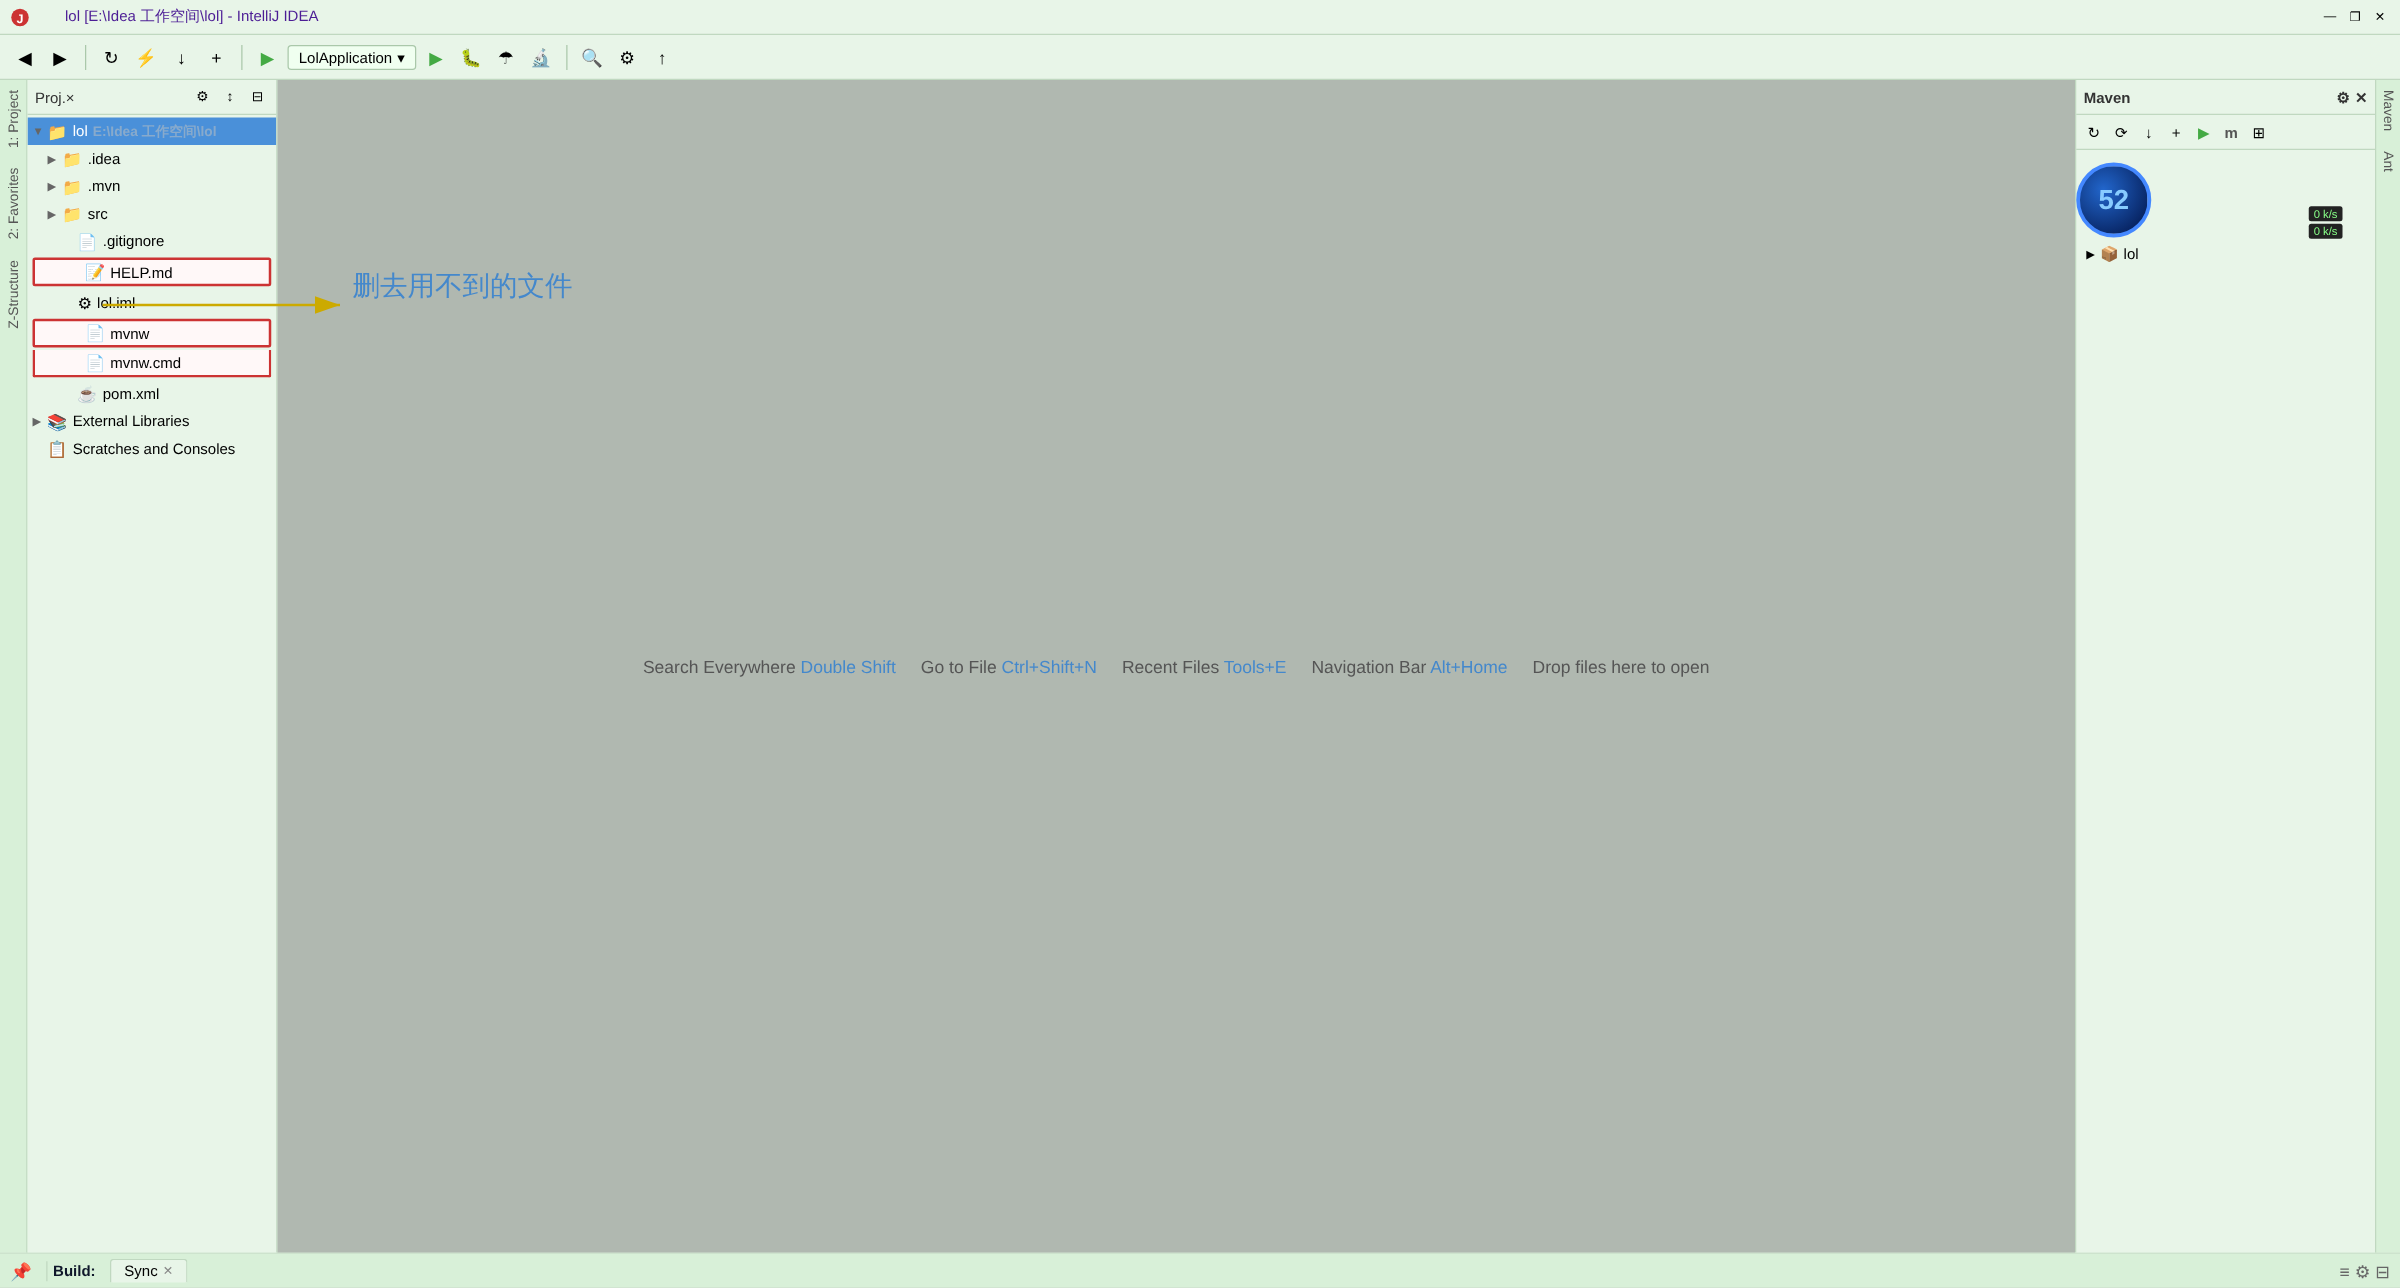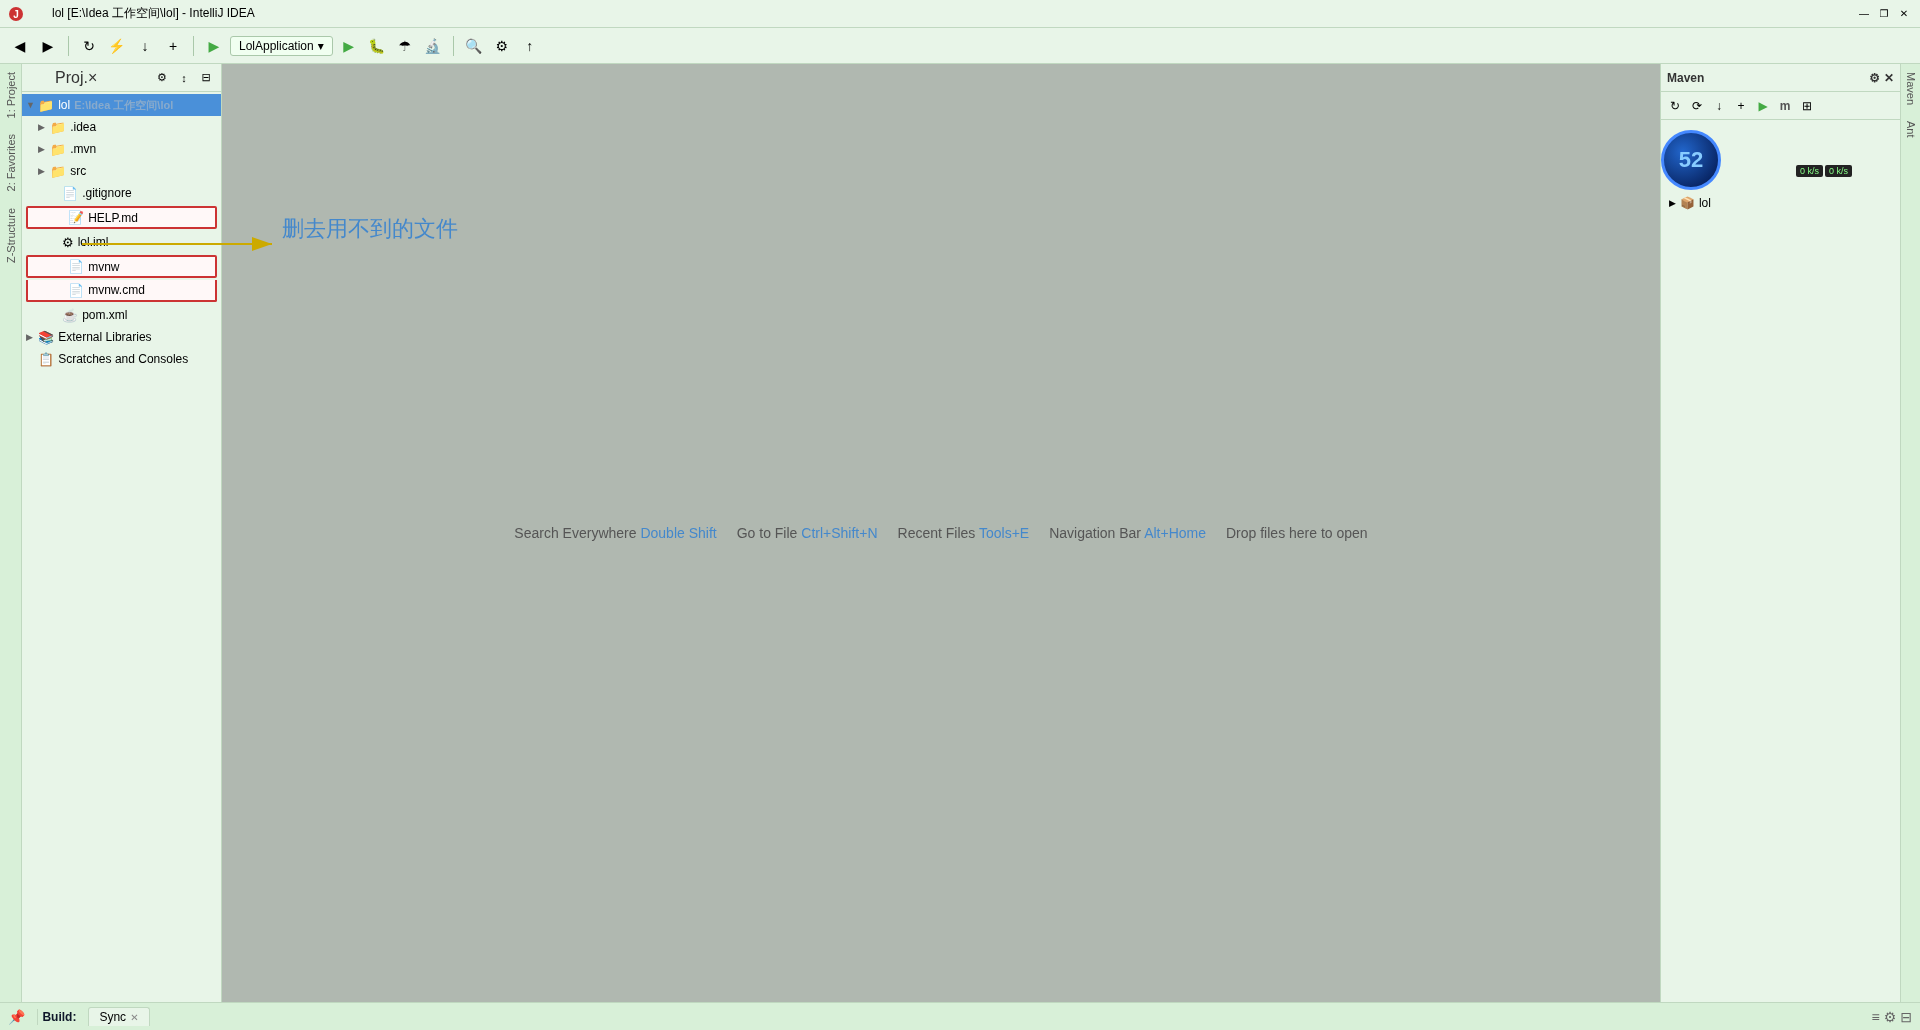--- a/index.html
+++ b/index.html
@@ -10,21 +10,21 @@
       height: 28px;
       background: #e8f5e8;
       display: flex;
       align-items: center;
       padding: 0 8px;
       border-bottom: 1px solid #c0d8c0;
     }
     .title-bar .app-icon { width: 16px; height: 16px; margin-right: 8px; }
     .title-bar .menu-items { display: flex; gap: 2px; flex: 1; }
     .title-bar .menu-item { padding: 2px 8px; font-size: 12px; color: #333; cursor: pointer; border-radius: 3px; }
-    .title-bar .window-title { color: #000000; font-size: 12px; margin: 0 20px; }
+    .title-bar .window-title { color: #4c1d95; font-size: 12px; margin: 0 20px; }
     .title-bar .window-controls { display: flex; gap: 4px; margin-left: auto; }
     .title-bar .win-btn { width: 16px; height: 16px; display: flex; align-items: center; justify-content: center; font-size: 10px; cursor: pointer; }
 
     
     .toolbar {
       height: 36px;
       background: #e8f5e8;
       display: flex;
       align-items: center;
       padding: 0 8px;
@@ -68,21 +68,21 @@
       flex-direction: column;
     }
     .sidebar-header {
       height: 28px;
       display: flex;
       align-items: center;
       padding: 0 6px;
       border-bottom: 1px solid #c0d8c0;
       gap: 4px;
     }
-    .sidebar-title { font-size: 16px; color: #333; flex: 1; margin-left: 27px; }
+    .sidebar-title { font-size: 12px; color: #333; flex: 1; }
     .sidebar-btn { width: 18px; height: 18px; display: flex; align-items: center; justify-content: center; cursor: pointer; font-size: 11px; }
 
     .tree-area { flex: 1; overflow-y: auto; padding: 2px 0; }
     .tree-item {
       display: flex;
       align-items: center;
       padding: 2px 4px;
       cursor: pointer;
       min-height: 22px;
     }
@@ -411,21 +411,21 @@
       <div class="rpanel-btn">+</div>
       <div class="rpanel-btn" style="color:#44aa44;">▶</div>
       <div class="rpanel-btn" style="font-weight:bold; color:#555;">m</div>
       <div class="rpanel-btn">⊞</div>
     </div>
 
     <div style="display:flex; margin-top: 10px; position:relative;">
       <div class="avatar-circle">
         <span class="avatar-number">52</span>
       </div>
-      <div style="position:absolute; right:48px; top:35px; display:flex; flex-direction:row; gap:2px;">
+      <div style="position:absolute; right:26px; top:35px; display:flex; flex-direction:column; gap:2px;">
         <div style="background:#222; color:#88ff88; font-size:9px; padding:1px 4px; border-radius:2px;">0 k/s</div>
         <div style="background:#222; color:#88ff88; font-size:9px; padding:1px 4px; border-radius:2px;">0 k/s</div>
       </div>
     </div>
 
     <div class="right-panel-content">
       <div class="maven-item">
         <span class="arrow">▶</span>
         <span class="icon">📦</span>
         <span>lol</span>

